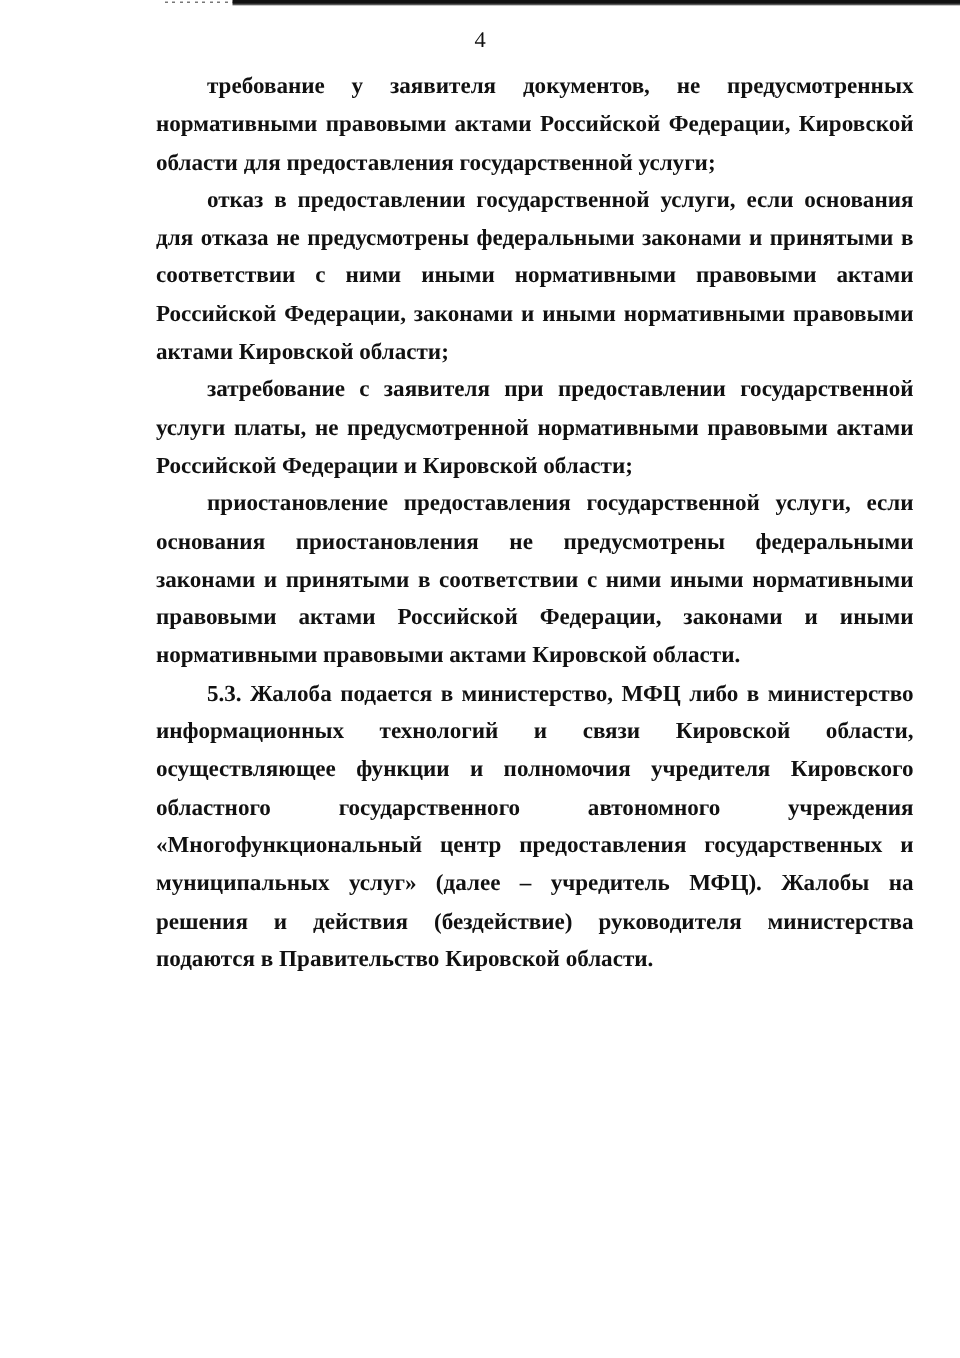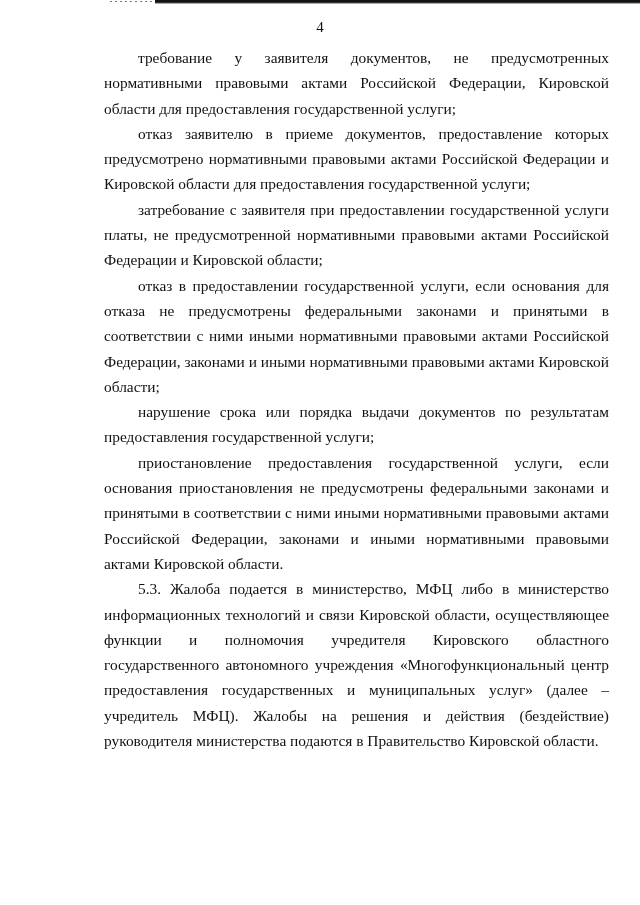--- a/index.html
+++ b/index.html
@@ -38,39 +38,38 @@
     width: 640px;
     text-align: center;
     font-size: 15px;
     line-height: 20px;
   }
   .content {
     position: absolute;
     top: 45px;
     left: 104px;
     width: 505px;
+    font-weight: bold;
   }
   .para {
     margin: 0;
     font-size: 15.4px;
     line-height: 25.3px;
     text-align: justify;
     text-indent: 34px;
     hyphens: none;
   }
 </style>
 </head>
 <body>
 
 <div class="scan-edge-left"></div>
 <div class="scan-edge"></div>
 
 <div class="page-number">4</div>
 
 <div class="content">
   <p class="para">требование у заявителя документов, не предусмотренных нормативными правовыми актами Российской Федерации, Кировской области для предоставления государственной услуги;</p>
-  <p class="para">отказ заявителю в приеме документов, предоставление которых предусмотрено нормативными правовыми актами Российской Федерации и Кировской области для предоставления государственной услуги;</p>
+  <p class="para">отказ в предоставлении государственной услуги, если основания для отказа не предусмотрены федеральными законами и принятыми в соответствии с ними иными нормативными правовыми актами Российской Федерации, законами и иными нормативными правовыми актами Кировской области;</p>
   <p class="para">затребование с заявителя при предоставлении государственной услуги платы, не предусмотренной нормативными правовыми актами Российской Федерации и Кировской области;</p>
-  <p class="para">отказ в предоставлении государственной услуги, если основания для отказа не предусмотрены федеральными законами и принятыми в соответствии с ними иными нормативными правовыми актами Российской Федерации, законами и иными нормативными правовыми актами Кировской области;</p>
-  <p class="para">нарушение срока или порядка выдачи документов по результатам предоставления государственной услуги;</p>
   <p class="para">приостановление предоставления государственной услуги, если основания приостановления не предусмотрены федеральными законами и принятыми в соответствии с ними иными нормативными правовыми актами Российской Федерации, законами и иными нормативными правовыми актами Кировской области.</p>
   <p class="para">5.3. Жалоба подается в министерство, МФЦ либо в министерство информационных технологий и связи Кировской области, осуществляющее функции и полномочия учредителя Кировского областного государственного автономного учреждения «Многофункциональный центр предоставления государственных и муниципальных услуг» (далее – учредитель МФЦ). Жалобы на решения и действия (бездействие) руководителя министерства подаются в Правительство Кировской области.</p>
 </div>
 
 </body></html>

